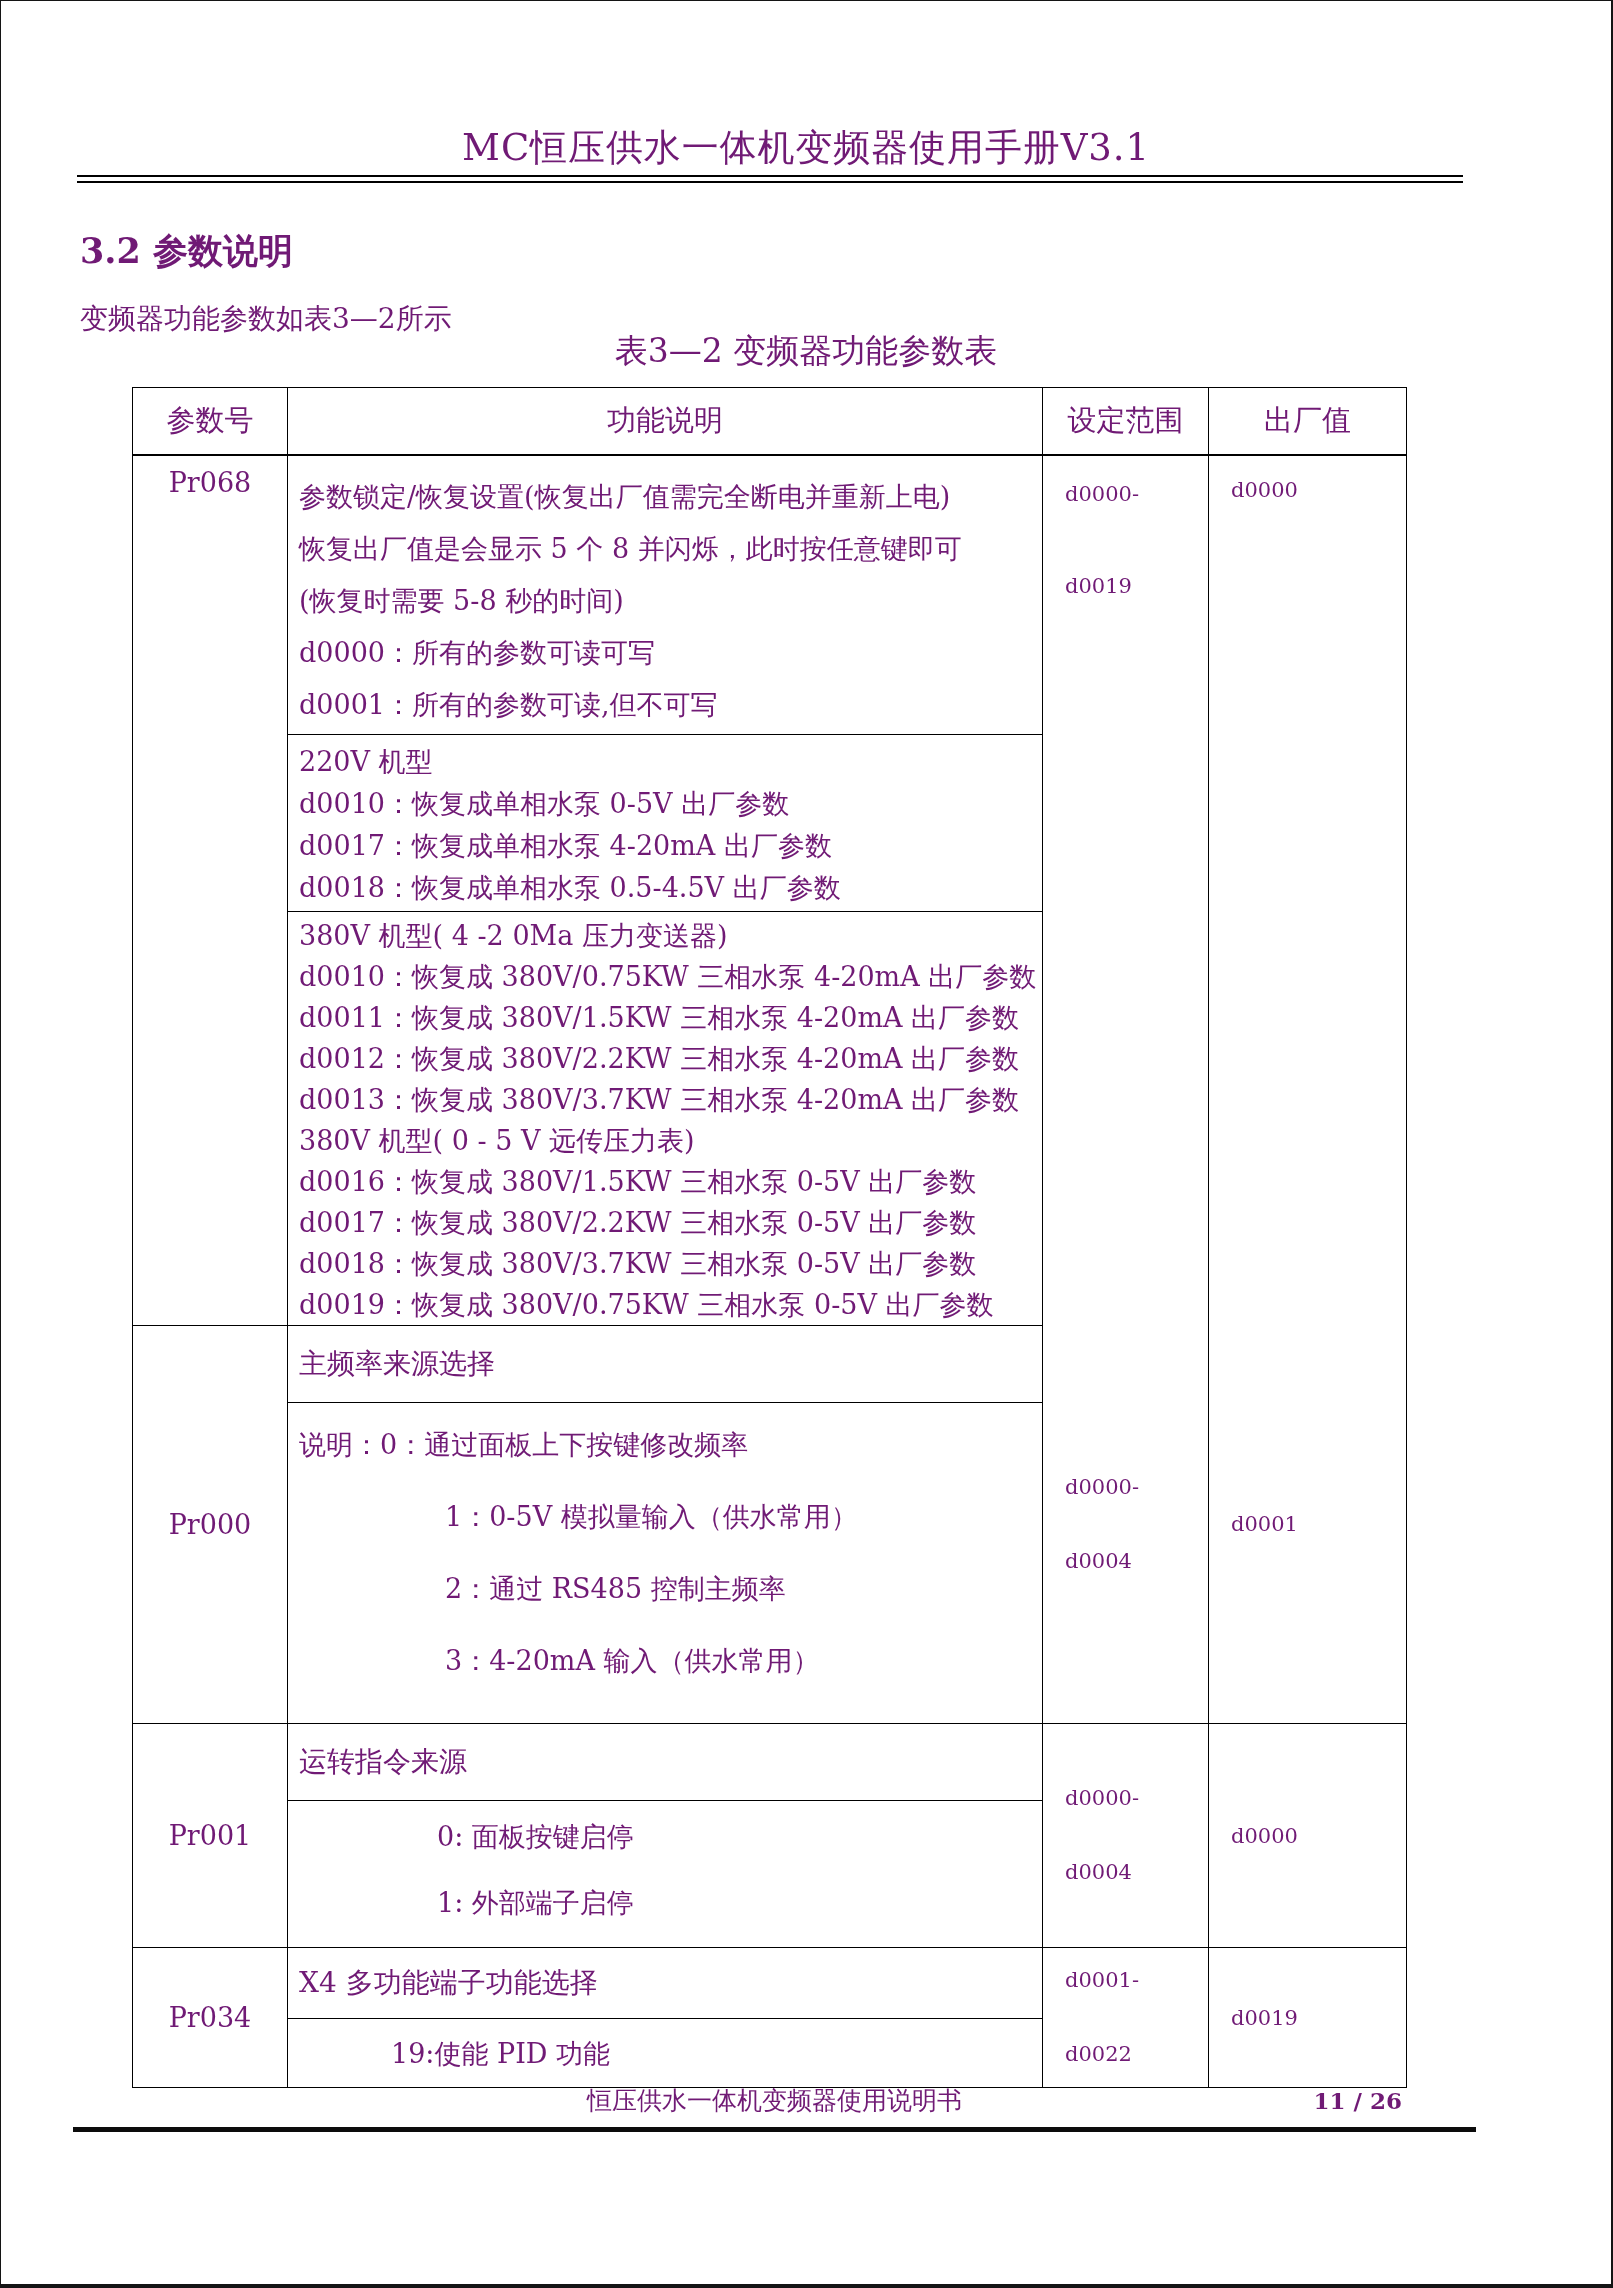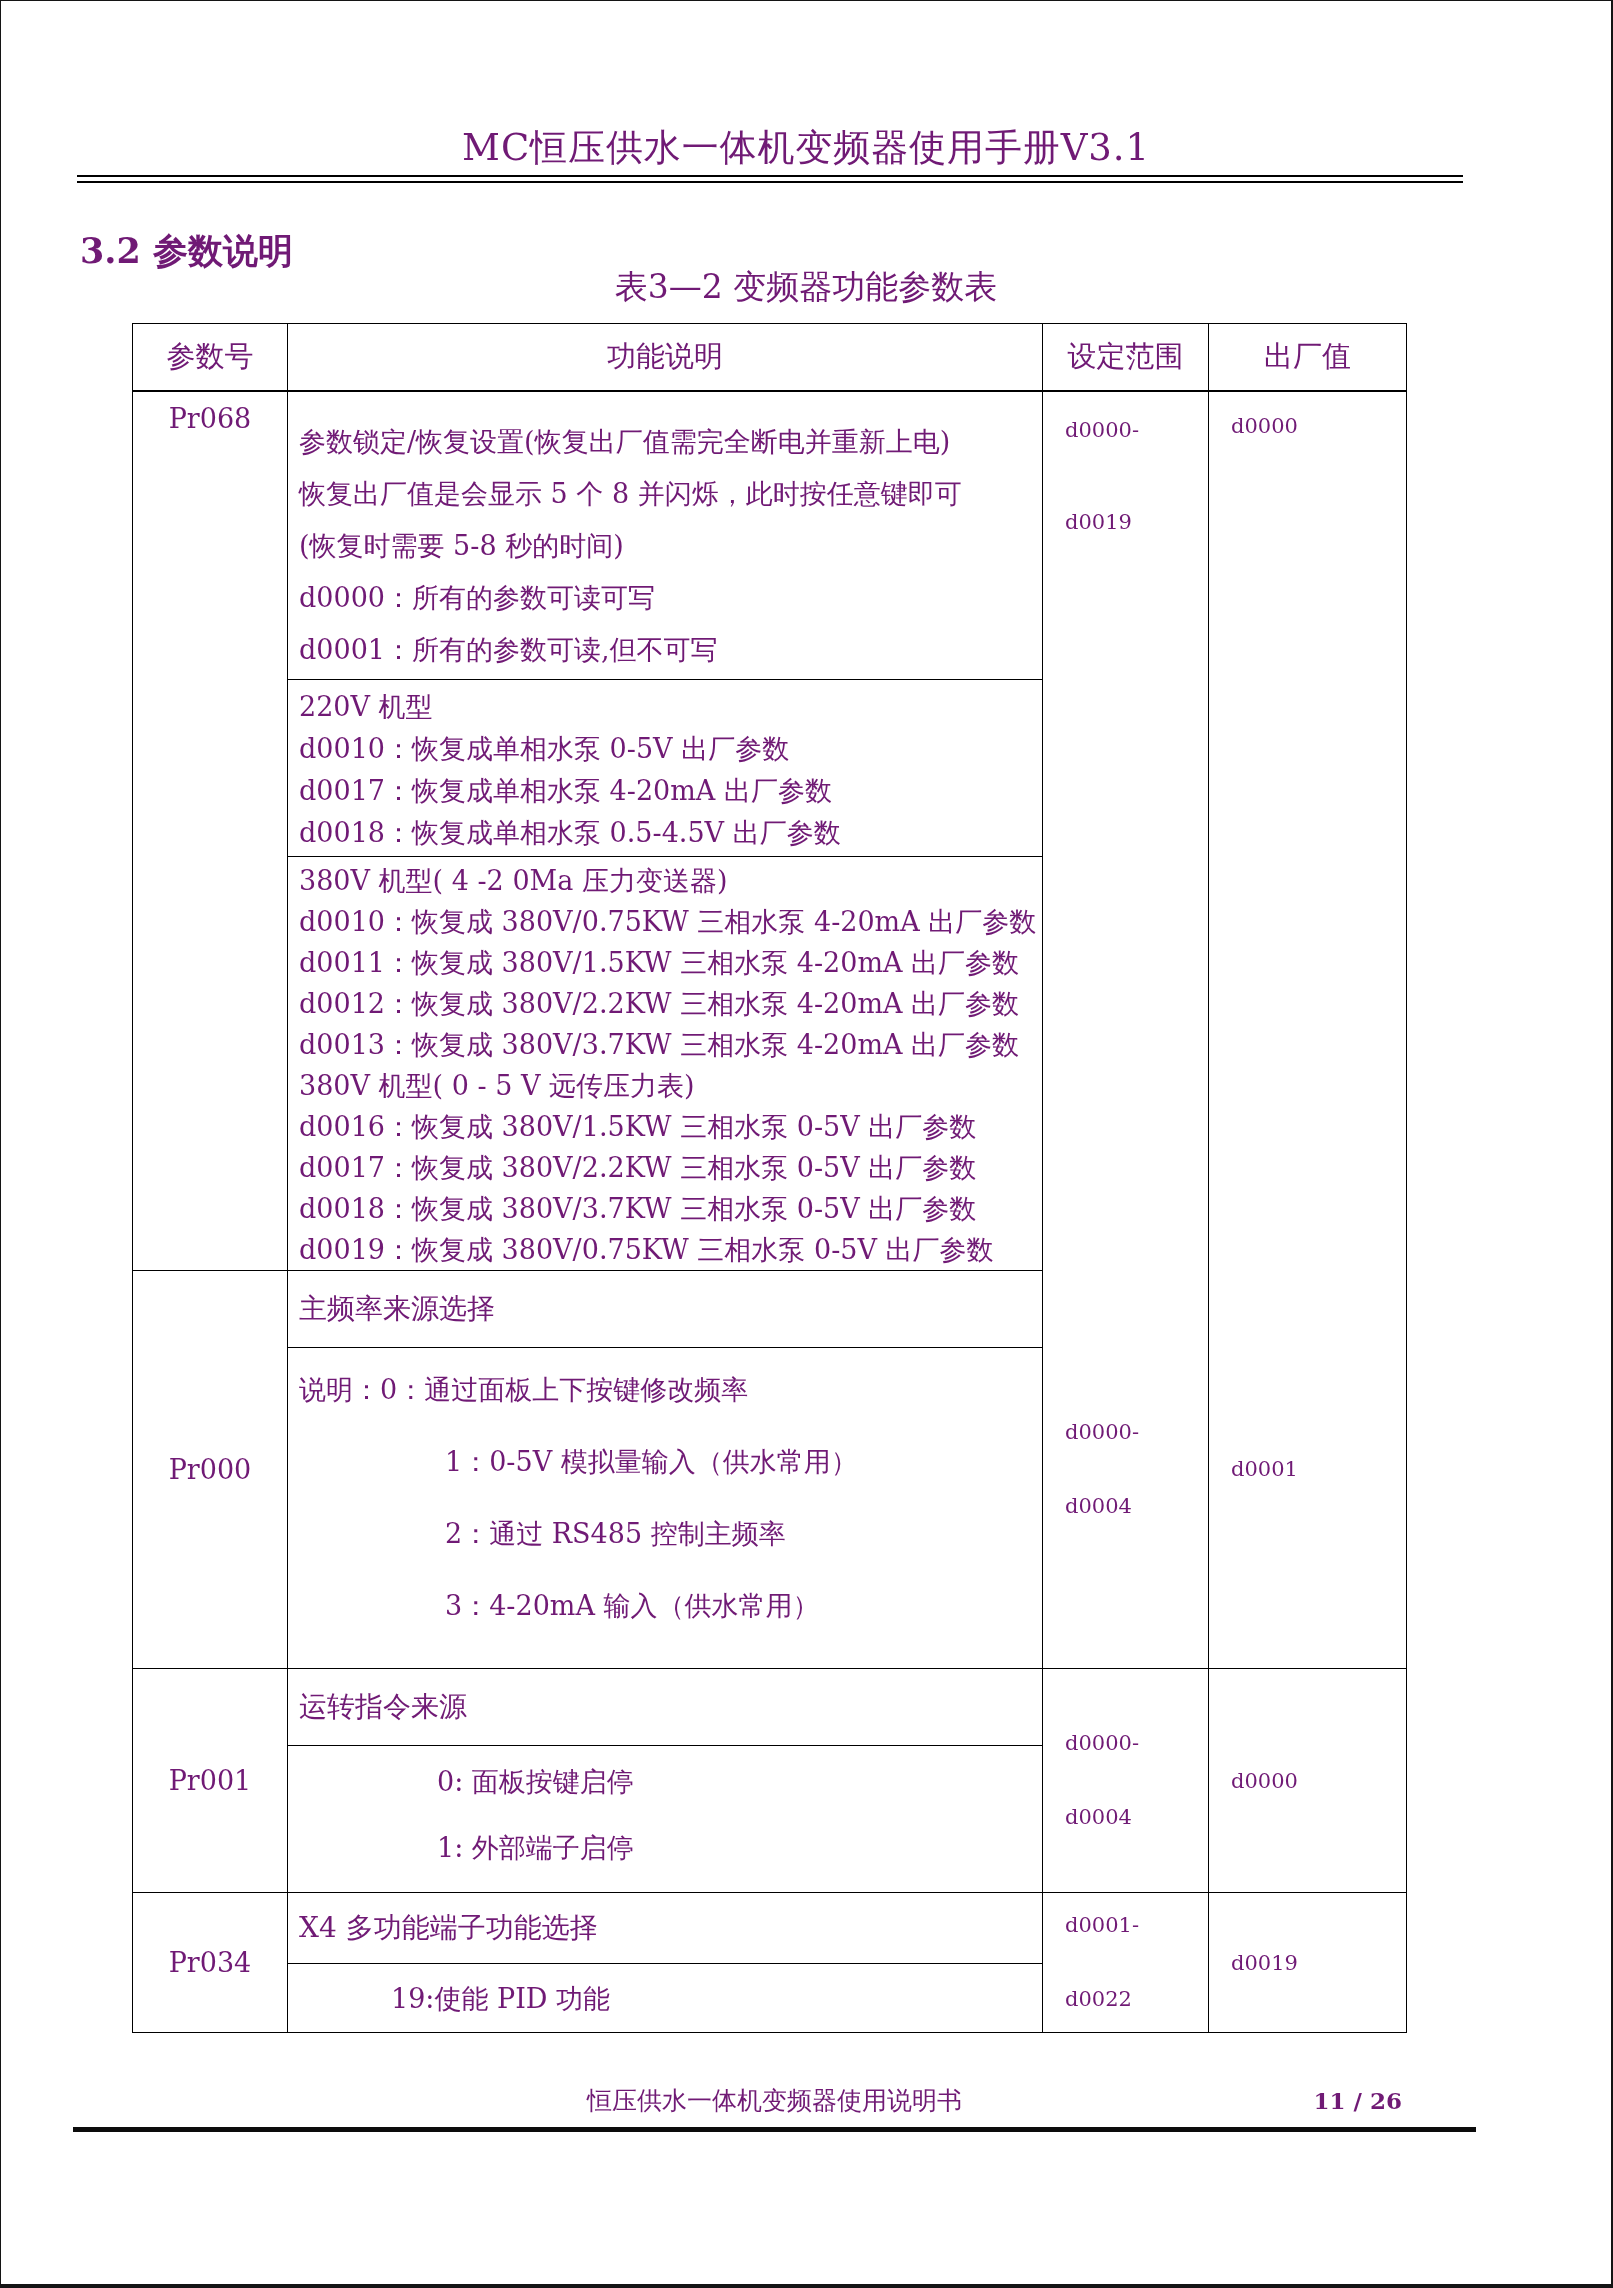--- a/index.html
+++ b/index.html
@@ -71,21 +71,21 @@
   }
   td.param.ptop{vertical-align:top;padding-top:11px;}
   td.fn{
     text-align:left;
     vertical-align:middle;
     padding-left:11px;
     padding-right:7.4px;
     font-size:27px;
   }
   .ln{white-space:nowrap;}
-  td.s1{height:263px;vertical-align:top;padding-top:24px;}
+  td.s1{height:263px;vertical-align:top;padding-top:15px;}
   td.s1 .ln{line-height:52px;}
   td.s2{height:170px;vertical-align:top;padding-top:5.5px;}
   td.s2 .ln{line-height:42px;}
   td.s3{height:406px;vertical-align:top;padding-top:3.7px;}
   td.s3 .ln{line-height:41px;}
   td.tcell{font-size:28px;}
   td.t82{height:76px;}
   td.t76{height:70px;}
   td.opts00{height:314px;vertical-align:top;padding-top:5.5px;}
   td.opts00 .ln{line-height:72px;}
@@ -135,20 +135,21 @@
 </style>
 </head>
 <body>
 
 <div class="page">
 
   <div class="header-title">MC恒压供水一体机变频器使用手册V3.1</div>
   <div class="header-rule"></div>
 
   <div class="section-title">3.2 参数说明</div>
+  <div class="intro">变频器功能参数如表3—2所示</div>
   <div class="caption">表3—2 变频器功能参数表</div>
 
   <table class="ptable">
     <colgroup>
       <col style="width:155px">
       <col style="width:755px">
       <col style="width:166px">
       <col style="width:198px">
     </colgroup>
     <thead>

